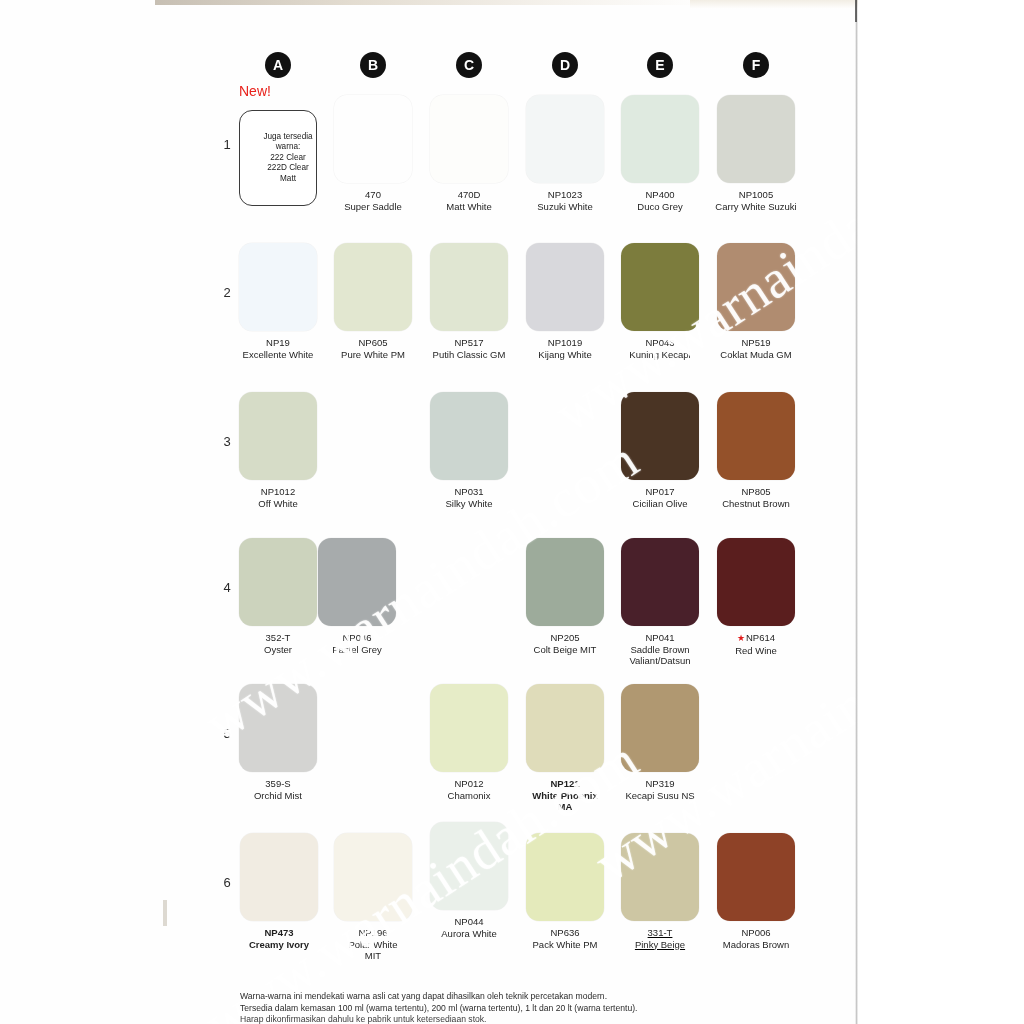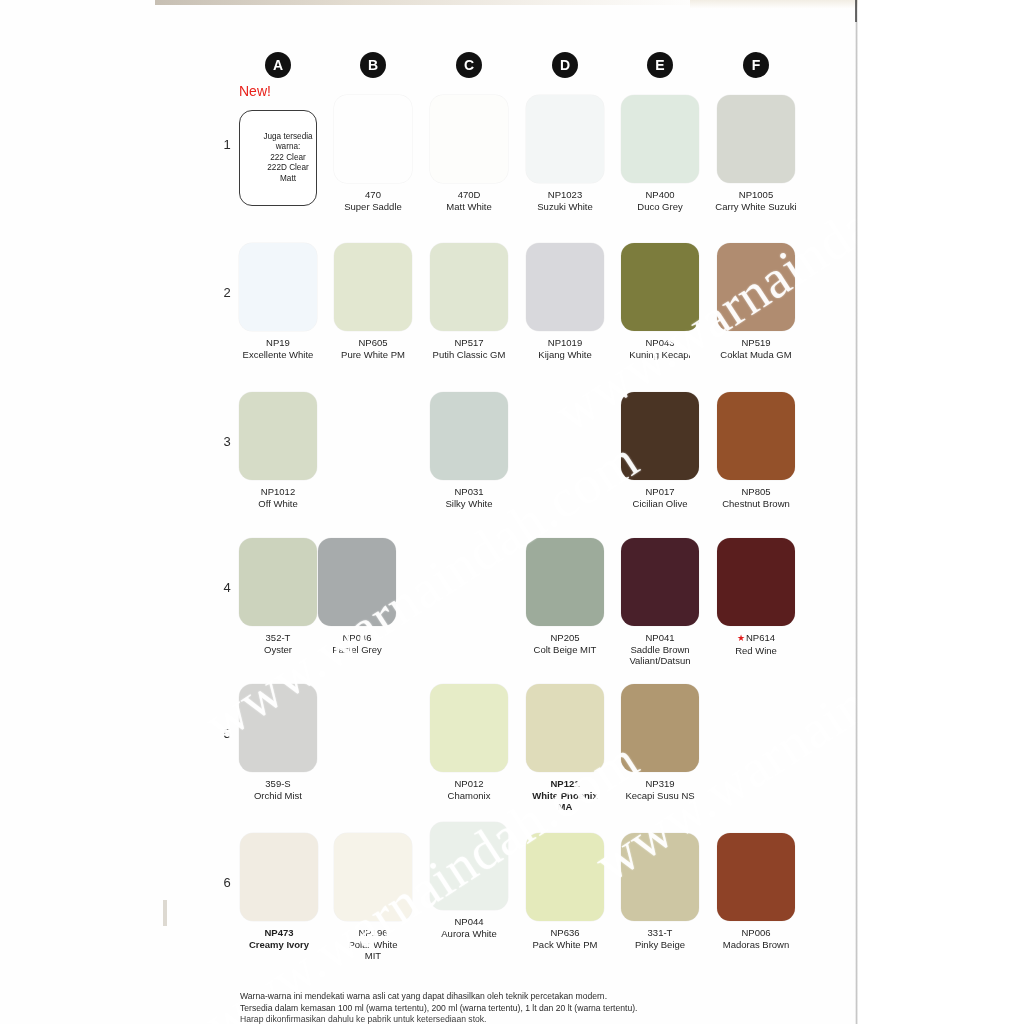--- a/index.html
+++ b/index.html
@@ -336,21 +336,21 @@
           <span class="nm">Aurora White</span>
         </div>
       </div>
       <div class="cell" style="left: 513px; top: 833px;">
         <div class="swatch pale" style="background: rgb(228, 234, 187);"></div>
         <div class="lbl">
           <span class="code"><span>NP636</span></span>
           <span class="nm">Pack White PM</span>
         </div>
       </div>
-      <div class="cell" style="left: 608px; top: 833px;">
+      <div class="cell" style="left: 608px; top: 833px; text-decoration: underline;">
         <div class="swatch pale" style="background: rgb(205, 198, 163);"></div>
         <div class="lbl">
           <span class="code"><span>331-T</span></span>
           <span class="nm">Pinky Beige</span>
         </div>
       </div>
       <div class="cell" style="left: 704px; top: 833px;">
         <div class="swatch pale" style="background: rgb(142, 66, 39);"></div>
         <div class="lbl">
           <span class="code"><span>NP006</span></span>

